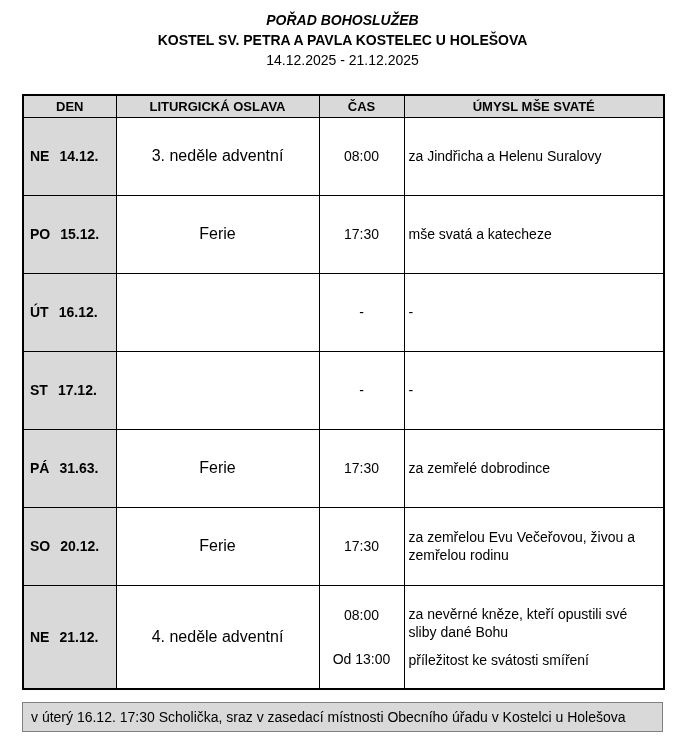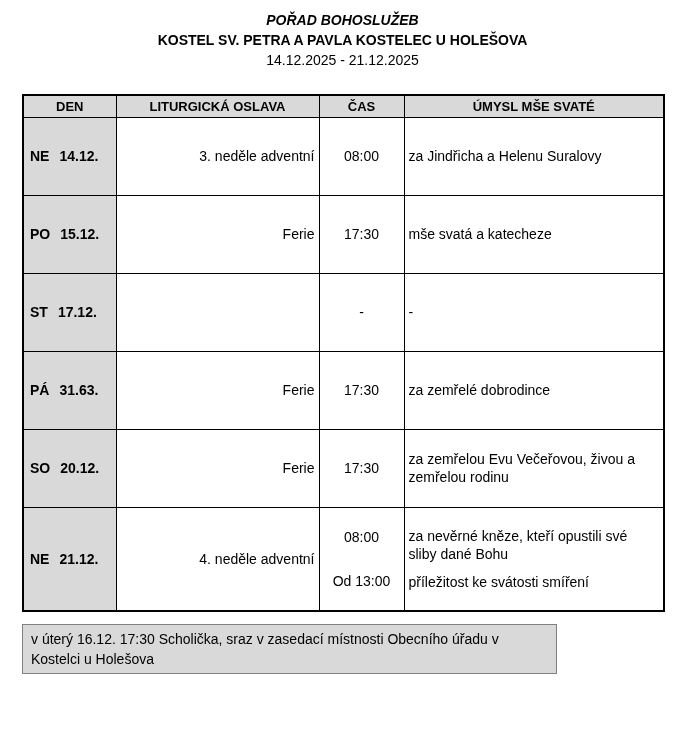--- a/index.html
+++ b/index.html
@@ -48,43 +48,43 @@
   td.day-cell {
     background: #d9d9d9;
     font-weight: bold;
     font-size: 14px;
     padding-left: 6px;
     vertical-align: middle;
   }
   td.day-cell .day-abbrev { display: inline-block; margin-right: 10px; }
 
   td.feast-cell {
-    text-align: right;
+    text-align: center;
     vertical-align: middle;
-    font-size: 14px;
+    font-size: 16px;
     padding: 2px 4px;
   }
   td.time-cell {
     text-align: center;
     vertical-align: middle;
     font-size: 14px;
     padding: 12px 2px;
   }
   td.intention-cell {
     text-align: left;
     vertical-align: middle;
     font-size: 14px;
     padding: 2px 4px;
     line-height: 18px;
   }
   tr.tall .time-entry + .time-entry { margin-top: 28px; }
   tr.tall .intention-entry + .intention-entry { margin-top: 10px; }
 
   .footer-note {
-    width: 535px;
+    width: 641px;
     margin-top: 12px;
     background: #d9d9d9;
     border: 1px solid #808080;
     font-size: 14px;
     line-height: 20px;
     padding: 4px 8px;
   }
 </style>
 </head>
 <body>
@@ -127,20 +127,30 @@
           <td class="day-cell"><span class="day-abbrev">PO</span><span class="day-date">15.12.</span></td>
           <td class="feast-cell">Ferie</td>
           <td class="time-cell">
             <div class="time-entry">17:30</div>
           </td>
           <td class="intention-cell">
             <div class="intention-entry">mše svatá a katecheze</div>
           </td>
         </tr>
         <tr>
+          <td class="day-cell"><span class="day-abbrev">ÚT</span><span class="day-date">16.12.</span></td>
+          <td class="feast-cell"></td>
+          <td class="time-cell">
+            <div class="time-entry">-</div>
+          </td>
+          <td class="intention-cell">
+            <div class="intention-entry">-</div>
+          </td>
+        </tr>
+        <tr>
           <td class="day-cell"><span class="day-abbrev">ST</span><span class="day-date">17.12.</span></td>
           <td class="feast-cell"></td>
           <td class="time-cell">
             <div class="time-entry">-</div>
           </td>
           <td class="intention-cell">
             <div class="intention-entry">-</div>
           </td>
         </tr>
         <tr>

